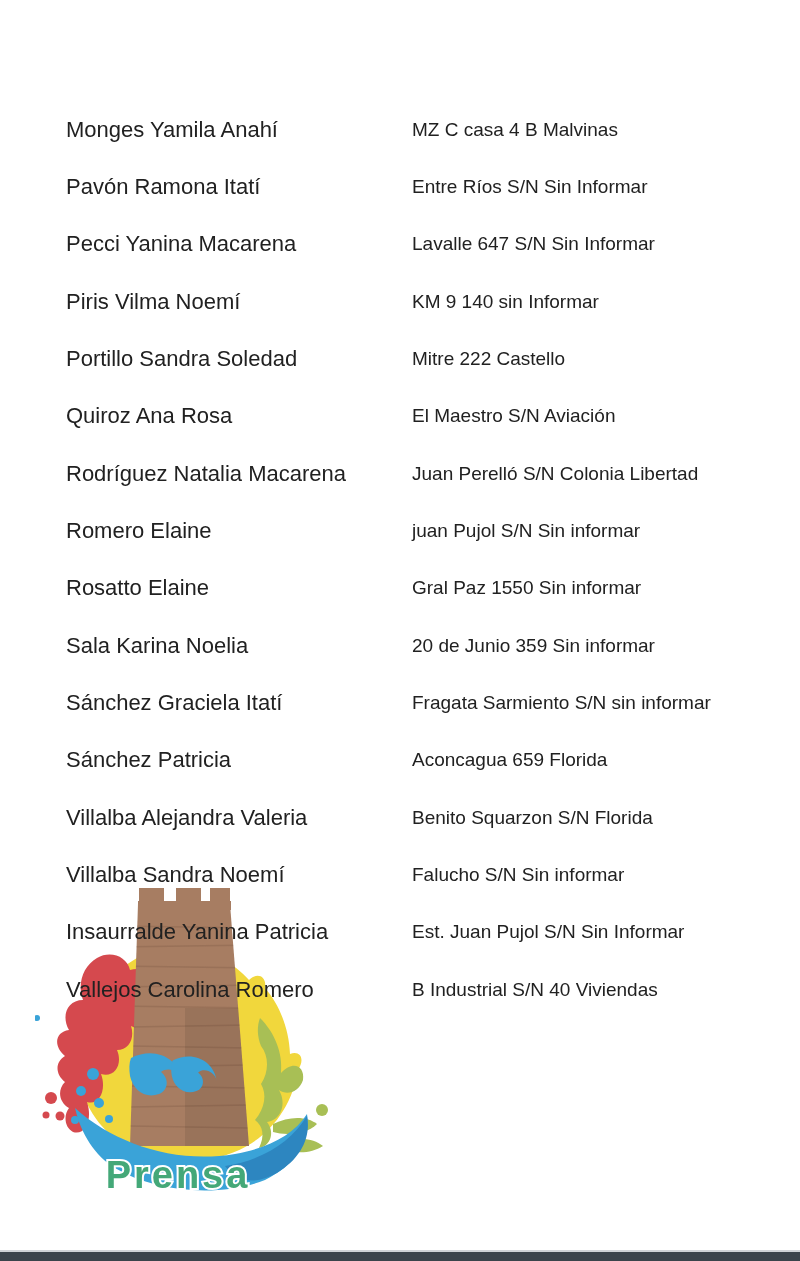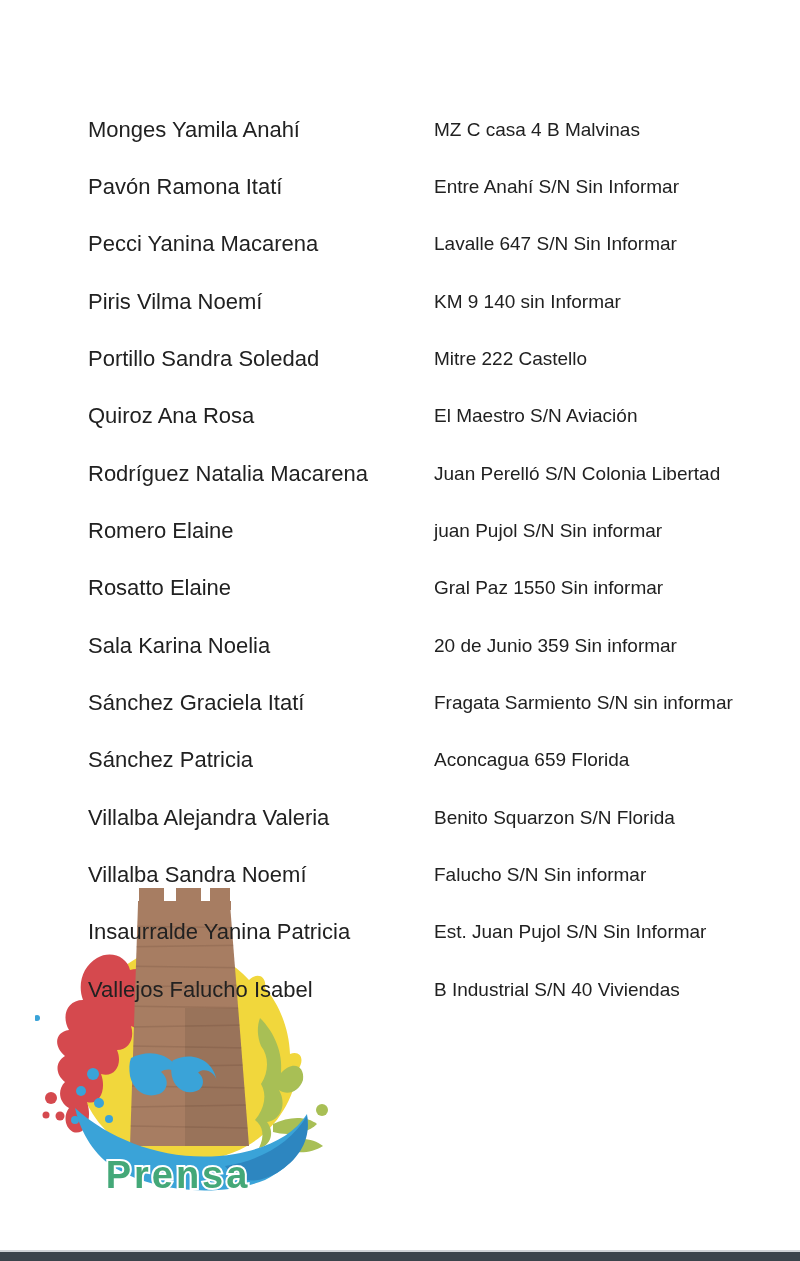--- a/index.html
+++ b/index.html
@@ -1,40 +1,40 @@
 <!DOCTYPE html>
 <html><head>
 <meta charset="utf-8">
 <style>
   html,body{margin:0;padding:0}
   body{
     width:800px;height:1261px;position:relative;background:#ffffff;
     font-family:"Liberation Sans",sans-serif;overflow:hidden;
   }
-  .records{position:absolute;left:88px;top:101px;right:0;z-index:2}
+  .records{position:absolute;left:66px;top:101px;right:0;z-index:2}
   .row{height:57.35px;position:relative;display:flex;align-items:center}
   .name{font-size:22px;color:#212121;white-space:nowrap}
   .addr{position:absolute;left:346px;font-size:19px;color:#212121;white-space:nowrap}
   .press-logo{position:absolute;left:35px;top:888px;width:300px;height:307px;z-index:1}
   .footbar{
     position:absolute;left:0;right:0;bottom:0;height:9px;background:#3a444b;
     border-top:2px solid #ced3d6;z-index:3;
   }
 </style>
 </head>
 <body>
 
 <div class="records">
     <div class="row">
       <span class="name">Monges Yamila Anahí</span>
       <span class="addr">MZ C casa 4 B Malvinas</span>
     </div>
     <div class="row">
       <span class="name">Pavón Ramona Itatí</span>
-      <span class="addr">Entre Anahí S/N Sin Informar</span>
+      <span class="addr">Entre Ríos S/N Sin Informar</span>
     </div>
     <div class="row">
       <span class="name">Pecci Yanina Macarena</span>
       <span class="addr">Lavalle 647 S/N Sin Informar</span>
     </div>
     <div class="row">
       <span class="name">Piris Vilma Noemí</span>
       <span class="addr">KM 9 140 sin Informar</span>
     </div>
     <div class="row">
@@ -75,21 +75,21 @@
     </div>
     <div class="row">
       <span class="name">Villalba Sandra Noemí</span>
       <span class="addr">Falucho S/N Sin informar</span>
     </div>
     <div class="row">
       <span class="name">Insaurralde Yanina Patricia</span>
       <span class="addr">Est. Juan Pujol S/N Sin Informar</span>
     </div>
     <div class="row">
-      <span class="name">Vallejos Falucho Isabel</span>
+      <span class="name">Vallejos Carolina Romero</span>
       <span class="addr">B Industrial S/N 40 Viviendas</span>
     </div>
   </div>
 
 <svg class="press-logo" viewBox="0 0 300 307" aria-hidden="true">
   <defs>
     <clipPath id="towerClip">
       <polygon points="103,16 195,16 214,258 95,258"></polygon>
     </clipPath>
   </defs>

